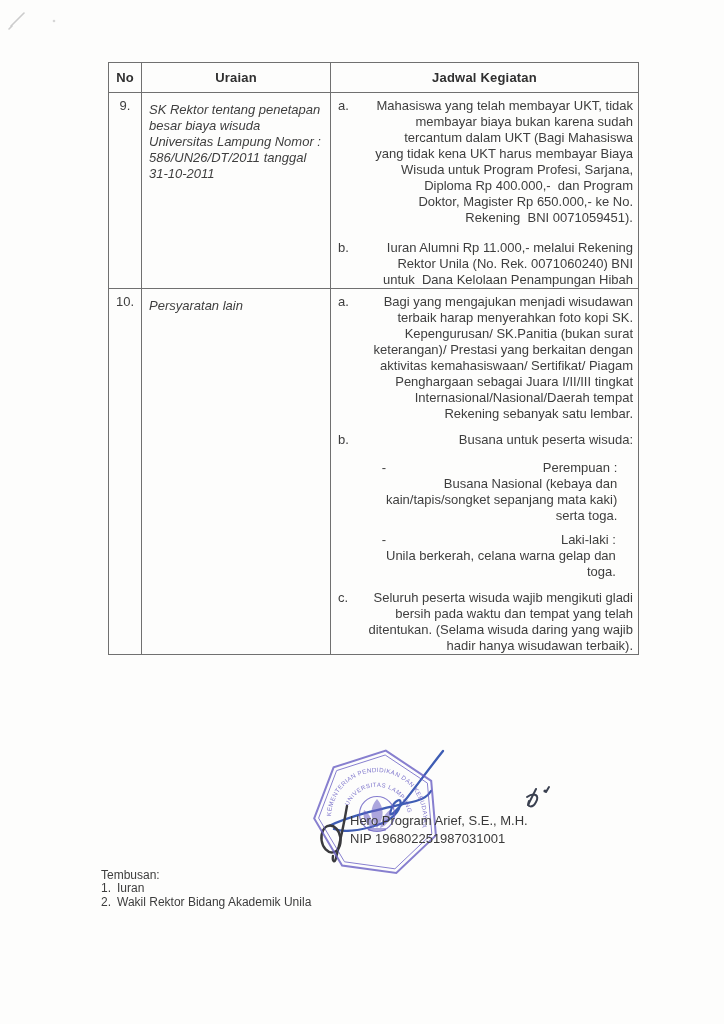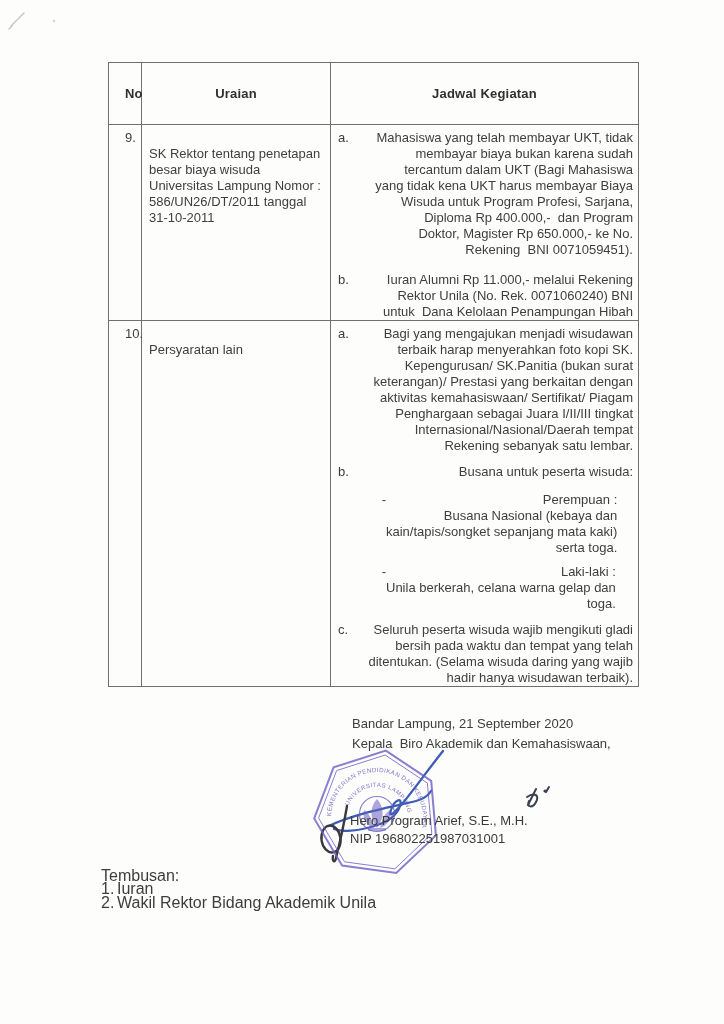--- a/index.html
+++ b/index.html
@@ -10,27 +10,27 @@
     color:#3d3d3d;
   }
   .page{position:absolute;inset:0;}
 
   
   .doc-table{
     position:absolute;left:108px;top:62px;width:530px;
     border-collapse:collapse;table-layout:fixed;
     font-size:13px;line-height:16px;color:#3e3e3e;
   }
-  .doc-table th,.doc-table td{border:1px solid #707070;vertical-align:top;padding:16px;}
+  .doc-table th,.doc-table td{border:1px solid #707070;vertical-align:top;padding:0;}
   .doc-table th{
     height:29px;vertical-align:middle;text-align:center;
     font-size:13px;font-weight:bold;color:#303030;letter-spacing:.2px;
   }
   td.c-no{text-align:center;padding-top:5px;}
-  td.c-ur{padding:21px 4px 0 7px;}
+  td.c-ur{padding:9px 4px 0 7px;font-style:italic;}
   td.c-jd{padding:5px 5px 0 7px;}
   tr.r9{height:196px;}
   .ln{white-space:pre;height:16px;}
   .para{display:flex;}
   .plabel{width:15px;flex:none;}
   .plines{flex:1;min-width:0;text-align:right;}
   .mt10{margin-top:10px;} .mt12{margin-top:12px;} .mt14{margin-top:14px;} .mt8{margin-top:8px;}
   .sub{display:flex;}
   .sub .dash{width:30px;flex:none;padding-left:3px;}
 
@@ -39,21 +39,21 @@
   .sig-head{position:absolute;left:352px;top:714px;font-size:13px;line-height:19.5px;color:#3d3d3d;}
   .sig-head div{white-space:pre;}
   .sig-name{position:absolute;left:350px;top:812px;font-size:13px;line-height:17.5px;color:#3a3a3a;}
   .sig-name div{white-space:pre;}
 
   
   .stamp{position:absolute;left:312px;top:748px;width:140px;height:142px;}
   .handwriting{position:absolute;left:0;top:0;width:724px;height:1024px;pointer-events:none;}
 
   
-  .tembusan{position:absolute;left:101px;top:869px;font-size:16px;line-height:13.3px;color:#3d3d3d;}
+  .tembusan{position:absolute;left:101px;top:869px;font-size:12px;line-height:13.3px;color:#3d3d3d;}
   .tembusan .t-item{display:flex;}
   .tembusan .t-num{width:16px;flex:none;}
 </style>
 </head>
 <body>
 
 <div class="page">
 
   <svg class="handwriting" viewBox="0 0 724 1024">
     <g stroke="#cccccc" stroke-width="1.6" fill="none" stroke-linecap="round">
@@ -179,24 +179,20 @@
               <div class="ln">ditentukan. (Selama wisuda daring yang wajib</div>
               <div class="ln">hadir hanya wisudawan terbaik).</div>
             </div>
           </div>
         </td>
       </tr>
     </tbody>
   </table>
 
 
-  <div class="sig-head">
-    <div>Bandar Lampung, 21 September 2020</div>
-    <div>Kepala  Biro Akademik dan Kemahasiswaan,</div>
-  </div>
 
   <svg class="stamp" viewBox="0 0 140 142">
     <defs>
       <path id="arcOuter" d="M 20.6,82 A 46,46 0 1 1 109.4,82" fill="none"></path>
       <path id="arcInner" d="M 38,85 A 31,31 0 1 1 92,85" fill="none"></path>
     </defs>
     <g stroke="#6a60c4" fill="none" opacity="0.8">
       <polygon stroke-width="2" points="73.8,2.6 119.2,32.9 123.9,87.4 84.3,125 30.1,117.5 2.2,70.5 21.6,19.4"></polygon>
       <polygon stroke-width="1" points="73.2,7 115.4,35.1 119.8,85.8 82.9,120.8 32.5,113.8 6.6,70.1 24.6,22.6"></polygon>
       <circle cx="65" cy="66" r="17.5" stroke-width="1.2"></circle>

